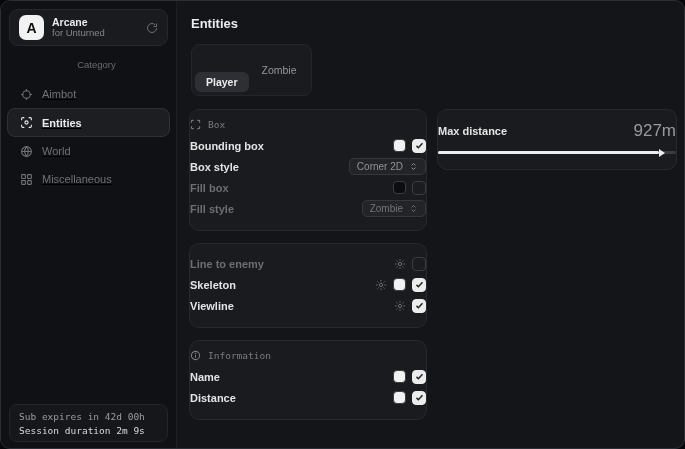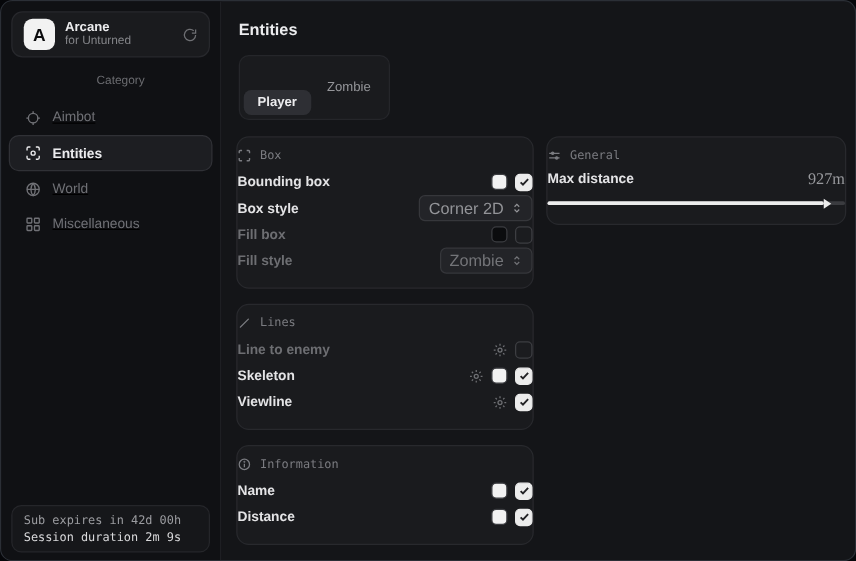--- a/index.html
+++ b/index.html
@@ -62,27 +62,27 @@
   .swatch { width:13px; height:13px; border-radius:4px; border:1px solid #3b3c40;
             cursor:pointer; }
   .checkbox { width:14px; height:14px; border-radius:4px; background:#1b1c1f;
               border:1px solid #3d3e42; display:flex; align-items:center;
               justify-content:center; cursor:pointer; color:#232326; }
   .checkbox svg { display:none; }
   .checkbox.checked { background:#ececec; border-color:#ececec; }
   .checkbox.checked svg { display:block; }
   .dropdown { display:flex; align-items:center; gap:6px; background:#232428;
               border:1px solid #36373b; border-radius:5px; padding:2px 7px;
-              color:#939498; font-size:13px; cursor:pointer; }
+              color:#939498; font-size:10px; cursor:pointer; }
   .row.dim .dropdown { color:#737478; }
   .gear { color:#6f7074; cursor:pointer; }
 
   
   .gen-row { display:flex; align-items:center; justify-content:space-between; margin-top:2px; }
-  .gen-value { color:#98999d; font-size:13px; font-family:Liberation Serif, serif; }
+  .gen-value { color:#98999d; font-size:17px; font-family:Liberation Sans, sans-serif; }
   .slider { position:relative; height:3px; background:#3a3b3f; border-radius:2px;
             margin:10px 0 4px; cursor:pointer; }
   .slider-fill { position:relative; height:3px; background:#ededed; border-radius:2px; }
   .slider-fill::after { content:""; position:absolute; right:-6px; top:50%;
             transform:translateY(-50%); width:0; height:0;
             border-left:6px solid #ededed; border-top:4px solid transparent;
             border-bottom:4px solid transparent; }
 </style>
 </head>
 <body>
@@ -223,28 +223,20 @@
                 <svg width="9" height="9" viewBox="0 0 24 24" fill="none" stroke="currentColor" stroke-width="2.6">
                     <polyline points="7 9 12 4 17 9"></polyline>
                     <polyline points="7 15 12 20 17 15"></polyline>
                   </svg>
               </span>
             </span>
           </div>
         </section>
 
         <section class="card">
-          <div class="card-head">
-            <span class="icon">
-              <svg width="11" height="11" viewBox="0 0 24 24" fill="none" stroke="currentColor" stroke-width="2.4" stroke-linecap="round">
-                  <line x1="5" y1="19" x2="19" y2="5"></line>
-                </svg>
-            </span>
-            <span>Lines</span>
-          </div>
           <div class="row dim">
             <span class="row-label">Line to enemy</span>
             <span class="controls">
               <span class="icon gear">
                 <svg width="12" height="12" viewBox="0 0 24 24" fill="none" stroke="currentColor" stroke-width="2">
                     <circle cx="12" cy="12" r="3.2"></circle>
                     <path d="M12 2v3M12 19v3M2 12h3M19 12h3M4.9 4.9l2.1 2.1M17 17l2.1 2.1M19.1 4.9L17 7M7 17l-2.1 2.1"></path>
                   </svg>
               </span>
               <span class="checkbox">
@@ -319,31 +311,20 @@
                   </svg>
               </span>
             </span>
           </div>
         </section>
       </div>
 
       <div class="col-right">
 
         <section class="card">
-          <div class="card-head">
-            <span class="icon">
-              <svg width="11" height="11" viewBox="0 0 24 24" fill="none" stroke="currentColor" stroke-width="2.2">
-                  <line x1="3" y1="8" x2="21" y2="8"></line>
-                  <circle cx="9" cy="8" r="2" fill="currentColor"></circle>
-                  <line x1="3" y1="16" x2="21" y2="16"></line>
-                  <circle cx="16" cy="16" r="2" fill="currentColor"></circle>
-                </svg>
-            </span>
-            <span>General</span>
-          </div>
           <div class="gen-row">
             <span class="row-label">Max distance</span>
             <span class="gen-value">927m</span>
           </div>
           <div class="slider">
             <div class="slider-fill" style="width: 92.7%;"></div>
           </div>
         </section>
       </div>
     </div>

